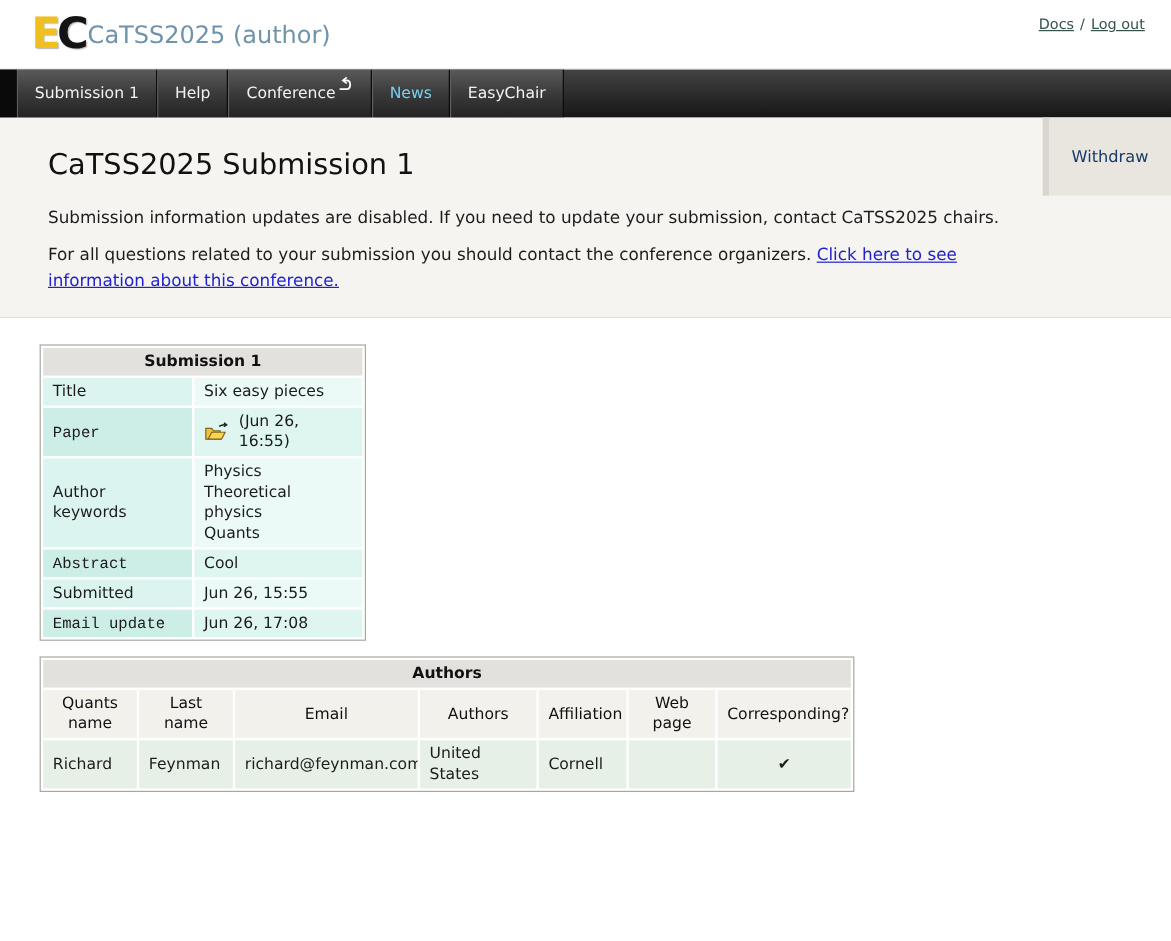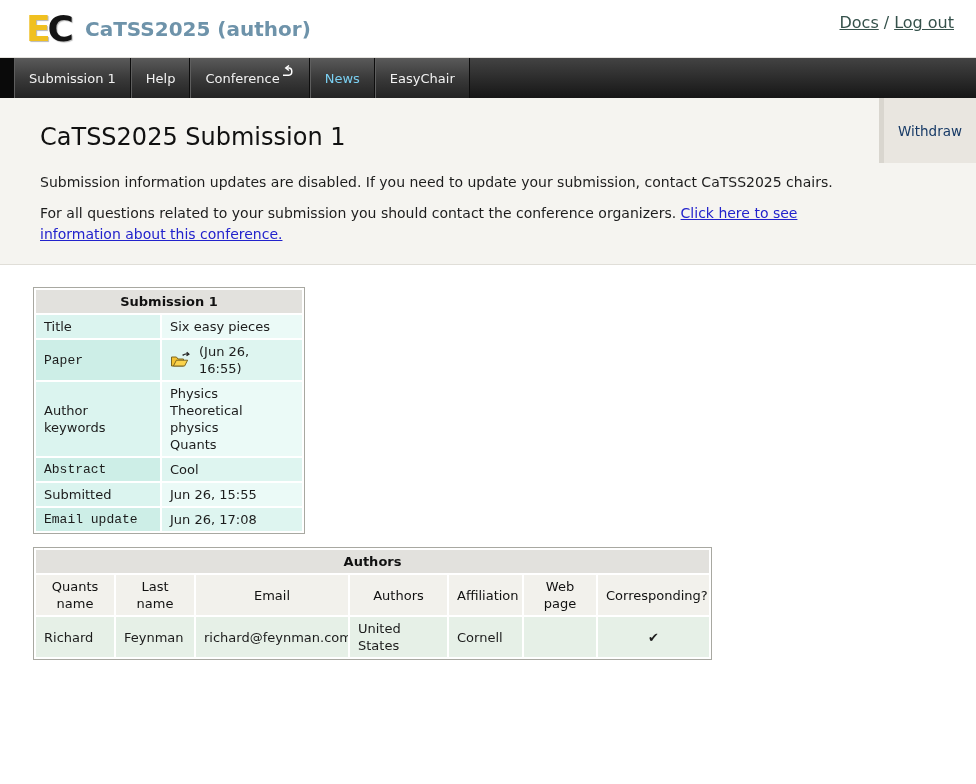--- a/index.html
+++ b/index.html
@@ -14,22 +14,22 @@
   
   .topbar {
     height: 58px; background: #ffffff;
     border-bottom: 1px solid #e4e2de;
     display: flex; align-items: center;
     padding: 0 22px 0 26px;
   }
   .logo { display: flex; align-items: center; font-weight: 900; font-size: 36px; line-height: 1; letter-spacing: -3px; }
   .logo .e { color: #f0c020; text-shadow: 1px 1px 1px #b7b7b7; }
   .logo .c { color: #141414; text-shadow: 1px 1px 1px #b7b7b7; }
-  .brand-title { margin-left: 14px; color: #6e93aa; font-weight: bold; font-size: 20px; }
-  .top-links { margin-left: auto; align-self: flex-start; margin-top: 13px; color: #35514b; font-size: 16px; }
+  .brand-title { margin-left: 2px; color: #6e93aa; font-weight: normal; font-size: 20px; }
+  .top-links { margin-left: auto; align-self: flex-start; margin-top: 13px; color: #35514b; font-size: 12px; }
   .top-links a { color: #35514b; text-decoration: underline; cursor: pointer; }
   .top-links .sep { margin: 0 5px; text-decoration: none; }
 
   
   .nav {
     height: 40px; background: linear-gradient(180deg, #434343 0%, #2a2a2a 55%, #161616 100%);
     display: flex; align-items: stretch; padding-left: 14px; position: relative;
   }
   .nav::before {
     content: ""; position: absolute; left: 0; top: 0; width: 14px; height: 40px; background: #0a0a0a;
@@ -42,21 +42,21 @@
   }
   .nav-item.news { color: #7bd0f2; }
   .nav-item .ret-icon { margin-left: 2px; position: relative; top: -6px; }
 
   
   .top-section {
     position: relative; height: 167px; background: #f5f4f0;
     border-bottom: 1px solid #e0ded8; padding: 0 110px 0 40px;
   }
   .withdraw-tab {
-    position: absolute; top: 0; right: 0; width: 97px; height: 65px;
+    position: absolute; top: 0; right: 0; width: 107px; height: 65px;
     background: #e9e6e0; border-left: 5px solid #d9d6cf;
     display: flex; align-items: center; justify-content: center;
     color: #173a66; cursor: pointer; font-size: 13.5px;
   }
   h1.page-title { margin: 0; padding-top: 25px; font-size: 24px; font-weight: 400; color: #111; }
   .notice { margin: 0; padding-top: 21px; line-height: 21px; max-width: 880px; color: #1d1d1d; font-size: 14px; }
   .notice + .notice { padding-top: 10px; }
   .notice a { color: #2222cc; text-decoration: underline; cursor: pointer; }
 
   

